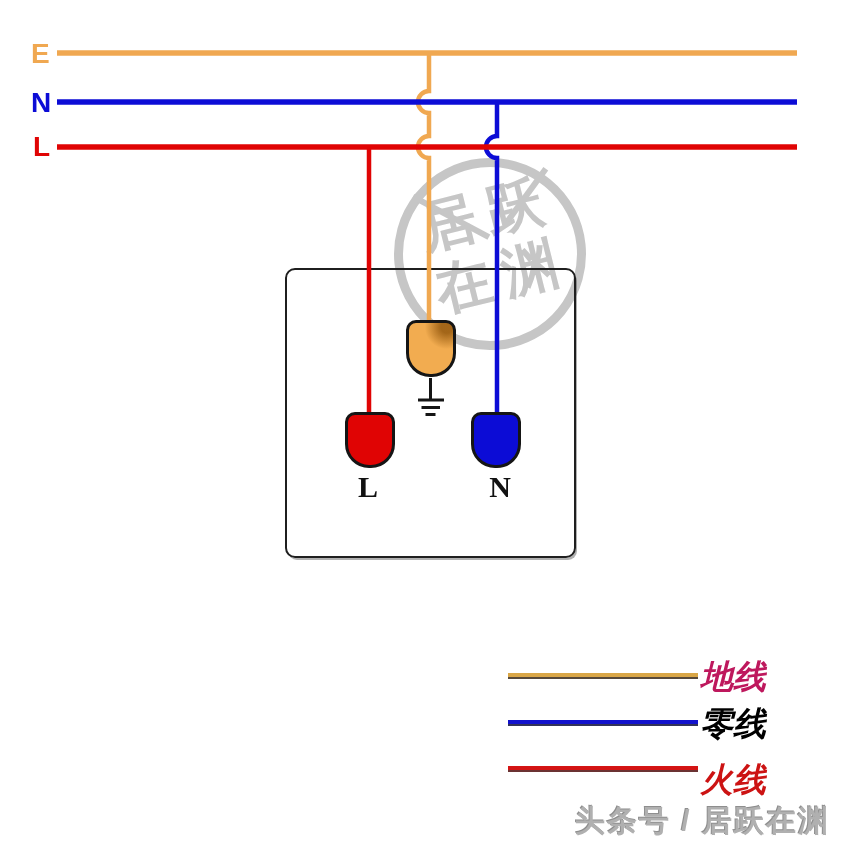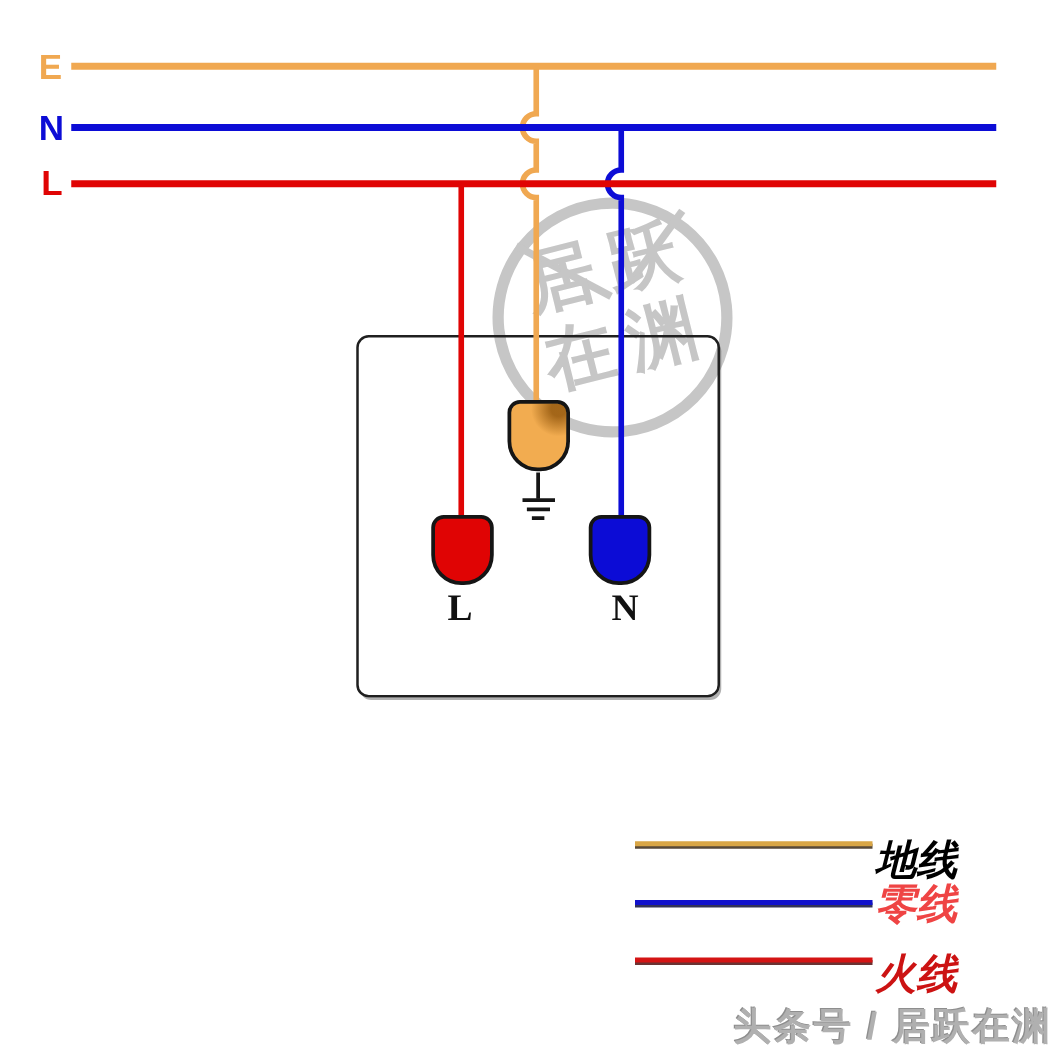--- a/index.html
+++ b/index.html
@@ -59,21 +59,21 @@
   .legend-line{left:508px;width:190px;height:4px;z-index:5;box-shadow:0 2px 0 rgba(45,28,8,0.8);}
   #legend-line-2{box-shadow:0 2px 0 rgba(0,0,45,0.8);}
   #legend-line-3{box-shadow:0 2px 0 rgba(70,0,0,0.8);}
   .legend-label{
     left:700px;z-index:5;height:38px;line-height:38px;
     font-family:"Liberation Serif",serif;font-style:italic;font-weight:bold;font-size:33px;
   }
 
   
   #credit{
-    right:8px;top:801px;z-index:5;
+    right:20px;top:801px;z-index:5;
     font-size:30px;font-weight:bold;letter-spacing:2px;color:#b0b0b0;
     text-shadow:-1px -1px 0 #8e8e8e, 1px 1px 0 #ffffff;
   }
 </style>
 </head>
 <body>
 
 <div id="watermark" class="abs">
   <div class="ring"></div>
   <div class="spoke spoke1"></div>
@@ -109,21 +109,21 @@
 </svg>
 
 <div id="terminal-earth" class="abs terminal"></div>
 <div id="terminal-live" class="abs terminal" style="background: rgb(224, 4, 4);"></div>
 <div id="terminal-neutral" class="abs terminal" style="background: rgb(12, 12, 214);"></div>
 
 <div id="label-live" class="abs tlabel">L</div>
 <div id="label-neutral" class="abs tlabel">N</div>
 
 <div id="legend-line-1" class="abs legend-line" style="top: 673px; background: rgb(217, 166, 70);"></div>
-<div id="legend-label-1" class="abs legend-label" style="top: 658px; color: #000000; margin-top: 12px;">地线</div>
+<div id="legend-label-1" class="abs legend-label" style="top: 658px; color: #be185d;">地线</div>
 
 <div id="legend-line-2" class="abs legend-line" style="top: 720px; background: rgb(18, 18, 204);"></div>
-<div id="legend-label-2" class="abs legend-label" style="top: 705px; color: #ef4444;">零线</div>
+<div id="legend-label-2" class="abs legend-label" style="top: 705px; color: #000000;">零线</div>
 
 <div id="legend-line-3" class="abs legend-line" style="top: 766px; background: rgb(212, 20, 20);"></div>
 <div id="legend-label-3" class="abs legend-label" style="top: 761px; color: rgb(204, 19, 19);">火线</div>
 
 <div id="credit" class="abs">头条号 / 居跃在渊</div>
 
 </body></html>

